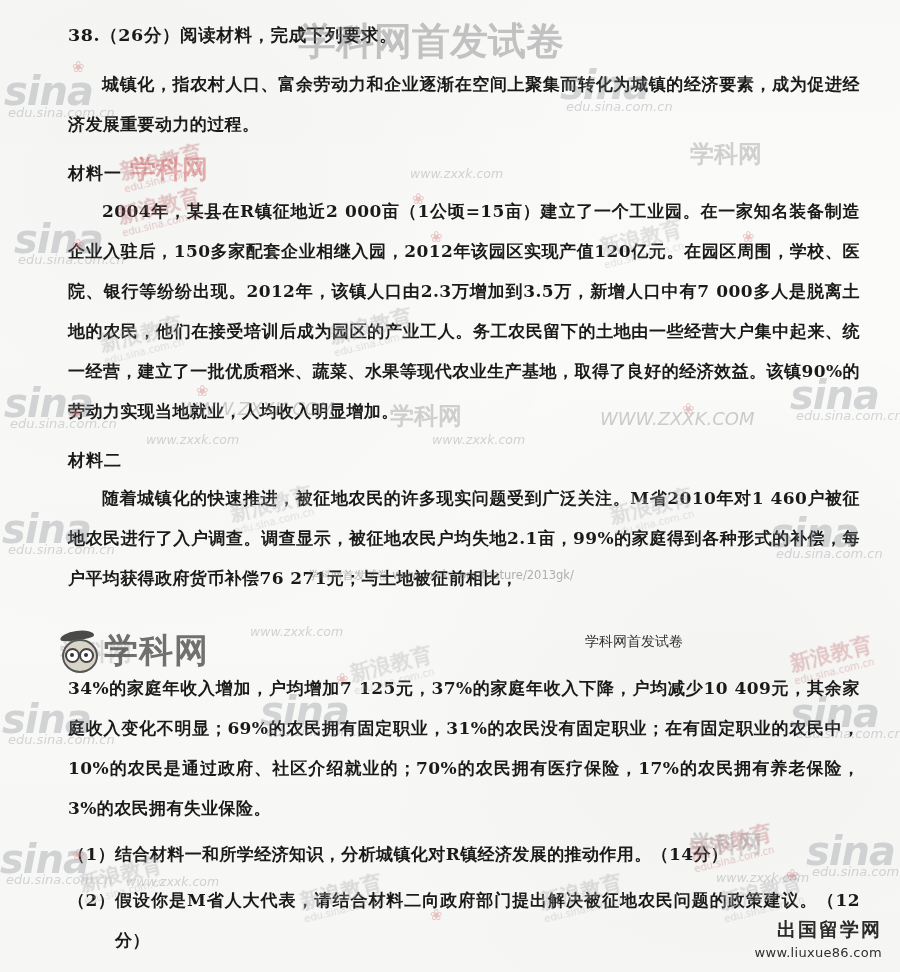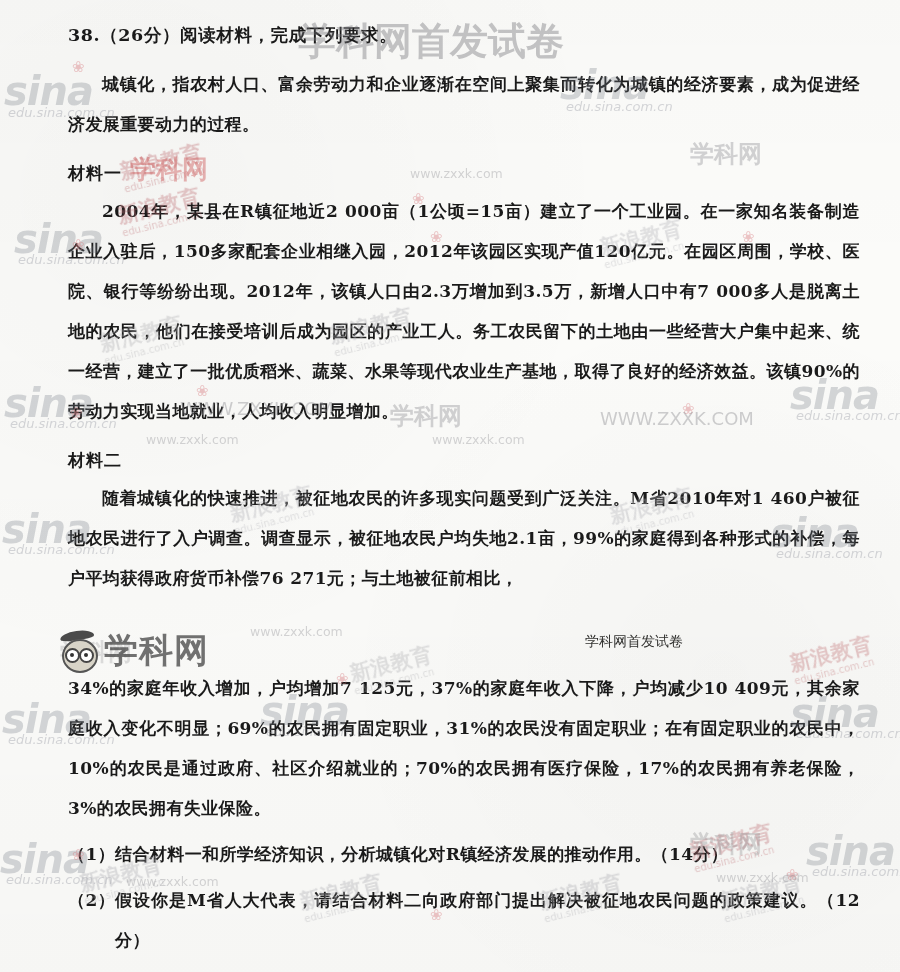--- a/index.html
+++ b/index.html
@@ -101,20 +101,21 @@
   }
   .wm-sina-cn small { font-size: 10px; font-weight: 400; display:block; margin-top:-2px;}
   .wm-flower {
     color: rgba(215,120,125,0.42);
     font-size: 15px;
   }
   .wm-zxxk {
     color: rgba(150,150,155,0.40);
     font-size: 12.5px;
     font-family: "DejaVu Sans", "Liberation Sans", sans-serif;
+    font-style: italic;
   }
   .wm-xueke-red {
     color: rgba(200,70,70,0.40);
     font-weight: 700;
     font-size: 26px;
     font-family: "DejaVu Sans", "Liberation Sans", sans-serif;
   }
   .wm-xueke-gray {
     color: rgba(140,140,145,0.38);
     font-weight: 700;
@@ -337,20 +338,21 @@
   <div class="wm wm-zxxk blur" style="left:250px; top:624px;">www.zxxk.com</div>
 
   <div class="wm wm-xueke-red blur" style="left:130px; top:152px;">学科网</div>
   <div class="wm wm-xueke-gray blur" style="left:690px; top:138px;">学科网</div>
   <div class="wm wm-xueke-gray blur" style="left:390px; top:400px;">学科网</div>
   <div class="wm wm-xueke-gray blur" style="left:690px; top:828px; color:rgba(140,140,145,0.34);">学科网</div>
   <div class="wm wm-xueke-gray blur" style="left:60px; top:636px; color:rgba(140,140,145,0.28);">学科网</div>
 
   <div class="wm blur" style="left:298px; top:16px; font-size:38px; font-weight:700; color:rgba(120,120,125,0.42); font-family:'DejaVu Sans','Liberation Sans',sans-serif;">学科网首发试卷</div>
 
+  <div class="inline-url blur" style="left:308px; top:568px;">学科网首发试卷  www.zxxk.com/feature/2013gk/</div>
 
   <div class="doc-body">
 
     <div class="qline">38.（26分）阅读材料，完成下列要求。</div>
 
     <div class="para indent">城镇化，指农村人口、富余劳动力和企业逐渐在空间上聚集而转化为城镇的经济要素，成为促进经济发展重要动力的过程。</div>
 
     <div class="mat-label">材料一</div>
     <div class="para indent">2004年，某县在R镇征地近2 000亩（1公顷=15亩）建立了一个工业园。在一家知名装备制造企业入驻后，150多家配套企业相继入园，2012年该园区实现产值120亿元。在园区周围，学校、医院、银行等纷纷出现。2012年，该镇人口由2.3万增加到3.5万，新增人口中有7 000多人是脱离土地的农民，他们在接受培训后成为园区的产业工人。务工农民留下的土地由一些经营大户集中起来、统一经营，建立了一批优质稻米、蔬菜、水果等现代农业生产基地，取得了良好的经济效益。该镇90%的劳动力实现当地就业，人均收入明显增加。</div>
 
@@ -384,14 +386,18 @@
           <div class="pupil"></div>
         </div>
     </div>
     <div class="logo-text">学科网</div>
   </div>
 
   <div class="zxxk-promo">
     <div class="l1">学科网首发试卷</div>
   </div>
 
+  <div class="liuxue">
+    <div class="t1">出国留学网</div>
+    <div class="t2">www.liuxue86.com</div>
+  </div>
 
 </div>
 
 </body></html>

